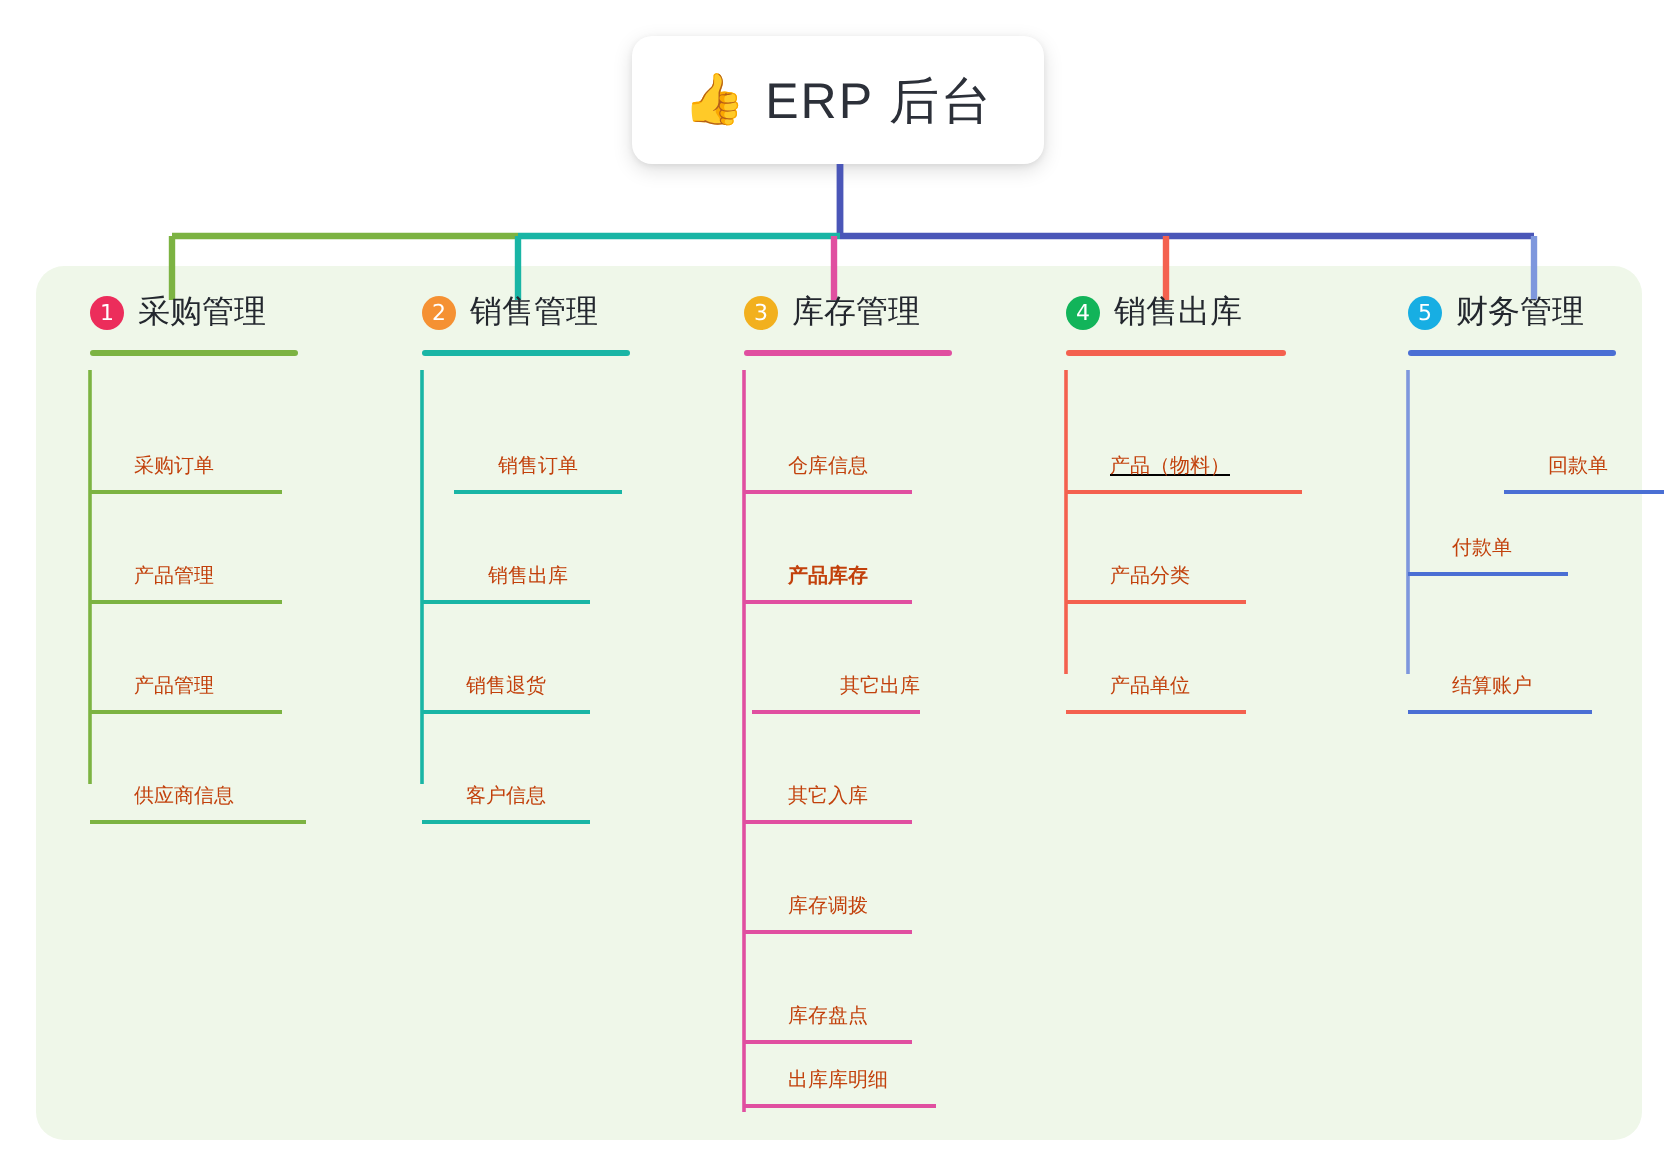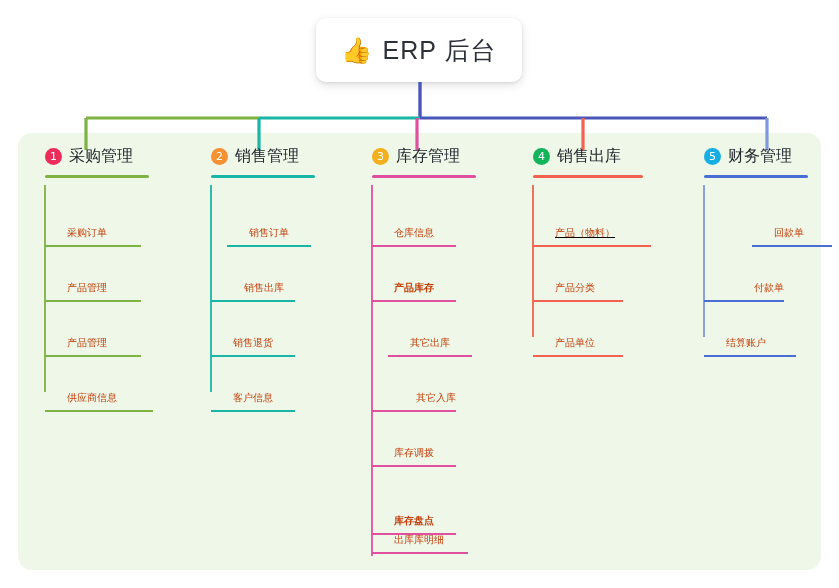--- a/index.html
+++ b/index.html
@@ -168,33 +168,33 @@
     <div class="head-rule" style="width: 104px; background: rgb(224, 79, 160);"></div>
     <div class="leaf-list">
       <div class="leaf" style="top:48px;left:0;width:84px;">
         <span class="leaf-label">仓库信息</span>
         <div class="leaf-rule" style="background: rgb(224, 79, 160);"></div>
       </div>
       <div class="leaf" style="top:103px;left:0;width:84px;font-weight:bold;">
         <span class="leaf-label">产品库存</span>
         <div class="leaf-rule" style="background: rgb(224, 79, 160);"></div>
       </div>
-      <div class="leaf" style="top:158px;left:16px;width:84px;">
+      <div class="leaf" style="top:158px;left:4px;width:84px;text-align:right;">
         <span class="leaf-label">其它出库</span>
         <div class="leaf-rule" style="background: rgb(224, 79, 160);"></div>
       </div>
-      <div class="leaf" style="top:213px;left:0;width:84px;text-align:right;">
+      <div class="leaf" style="top:213px;left:0;width:84px;">
         <span class="leaf-label">其它入库</span>
         <div class="leaf-rule" style="background: rgb(224, 79, 160);"></div>
       </div>
       <div class="leaf" style="top:268px;left:0;width:84px;">
         <span class="leaf-label">库存调拨</span>
         <div class="leaf-rule" style="background: rgb(224, 79, 160);"></div>
       </div>
-      <div class="leaf" style="top:336px;left:0;width:84px;font-weight:bold;">
+      <div class="leaf" style="top:323px;left:0;width:84px;">
         <span class="leaf-label">库存盘点</span>
         <div class="leaf-rule" style="background: rgb(224, 79, 160);"></div>
       </div>
       <div class="leaf" style="top:355px;left:0;width:96px;">
         <span class="leaf-label">出库库明细</span>
         <div class="leaf-rule" style="background: rgb(224, 79, 160);"></div>
       </div>
     </div>
   </div>
 
@@ -224,21 +224,21 @@
     <div class="col-head">
       <span class="badge" style="background: rgb(23, 174, 227);">5</span>
       <span class="head-label">财务管理</span>
     </div>
     <div class="head-rule" style="width: 104px; background: rgb(74, 111, 212);"></div>
     <div class="leaf-list">
       <div class="leaf" style="top:48px;left:0;width:80px;margin-left:48px;">
         <span class="leaf-label">回款单</span>
         <div class="leaf-rule" style="background: rgb(74, 111, 212);"></div>
       </div>
-      <div class="leaf" style="top:103px;left:0;width:80px;text-align:right;">
+      <div class="leaf" style="top:89px;left:0;width:80px;">
         <span class="leaf-label">付款单</span>
         <div class="leaf-rule" style="background: rgb(74, 111, 212);"></div>
       </div>
       <div class="leaf" style="top:158px;left:0;width:92px;">
         <span class="leaf-label">结算账户</span>
         <div class="leaf-rule" style="background: rgb(74, 111, 212);"></div>
       </div>
     </div>
   </div>
 

